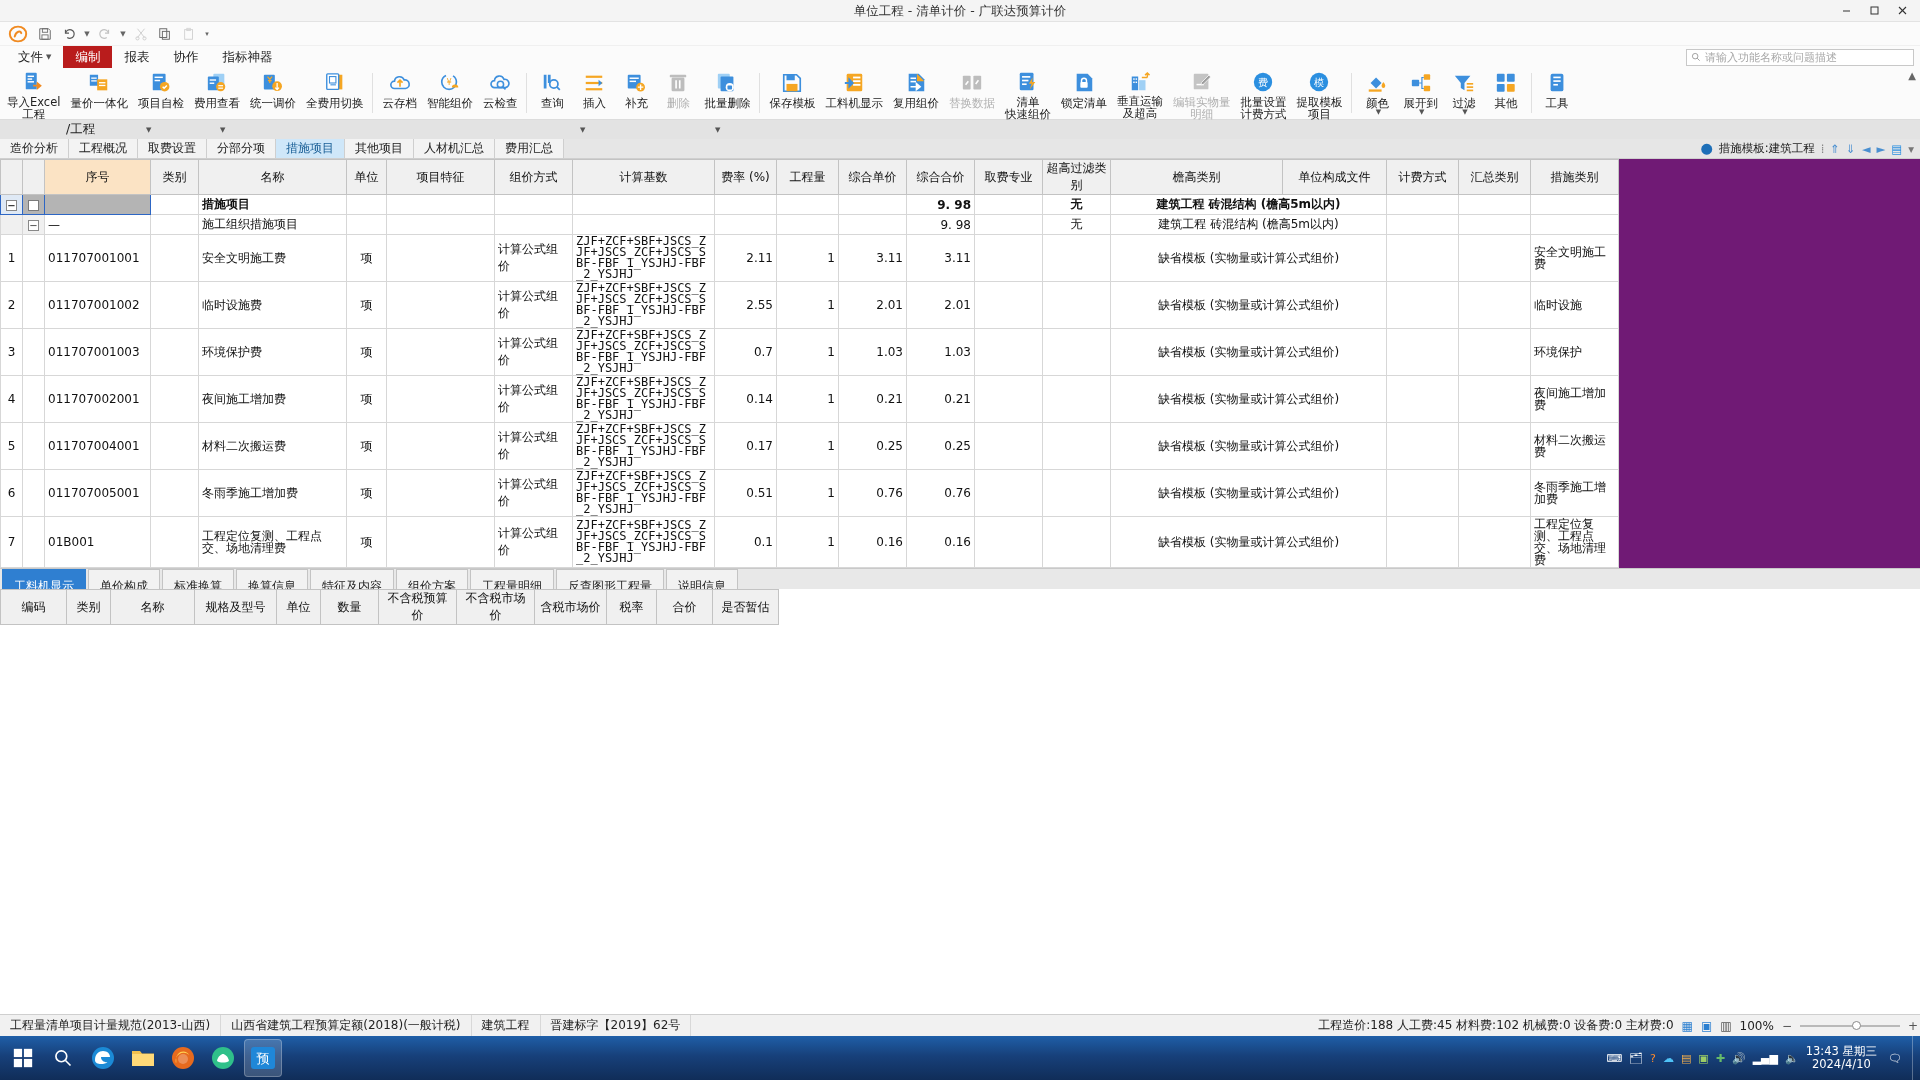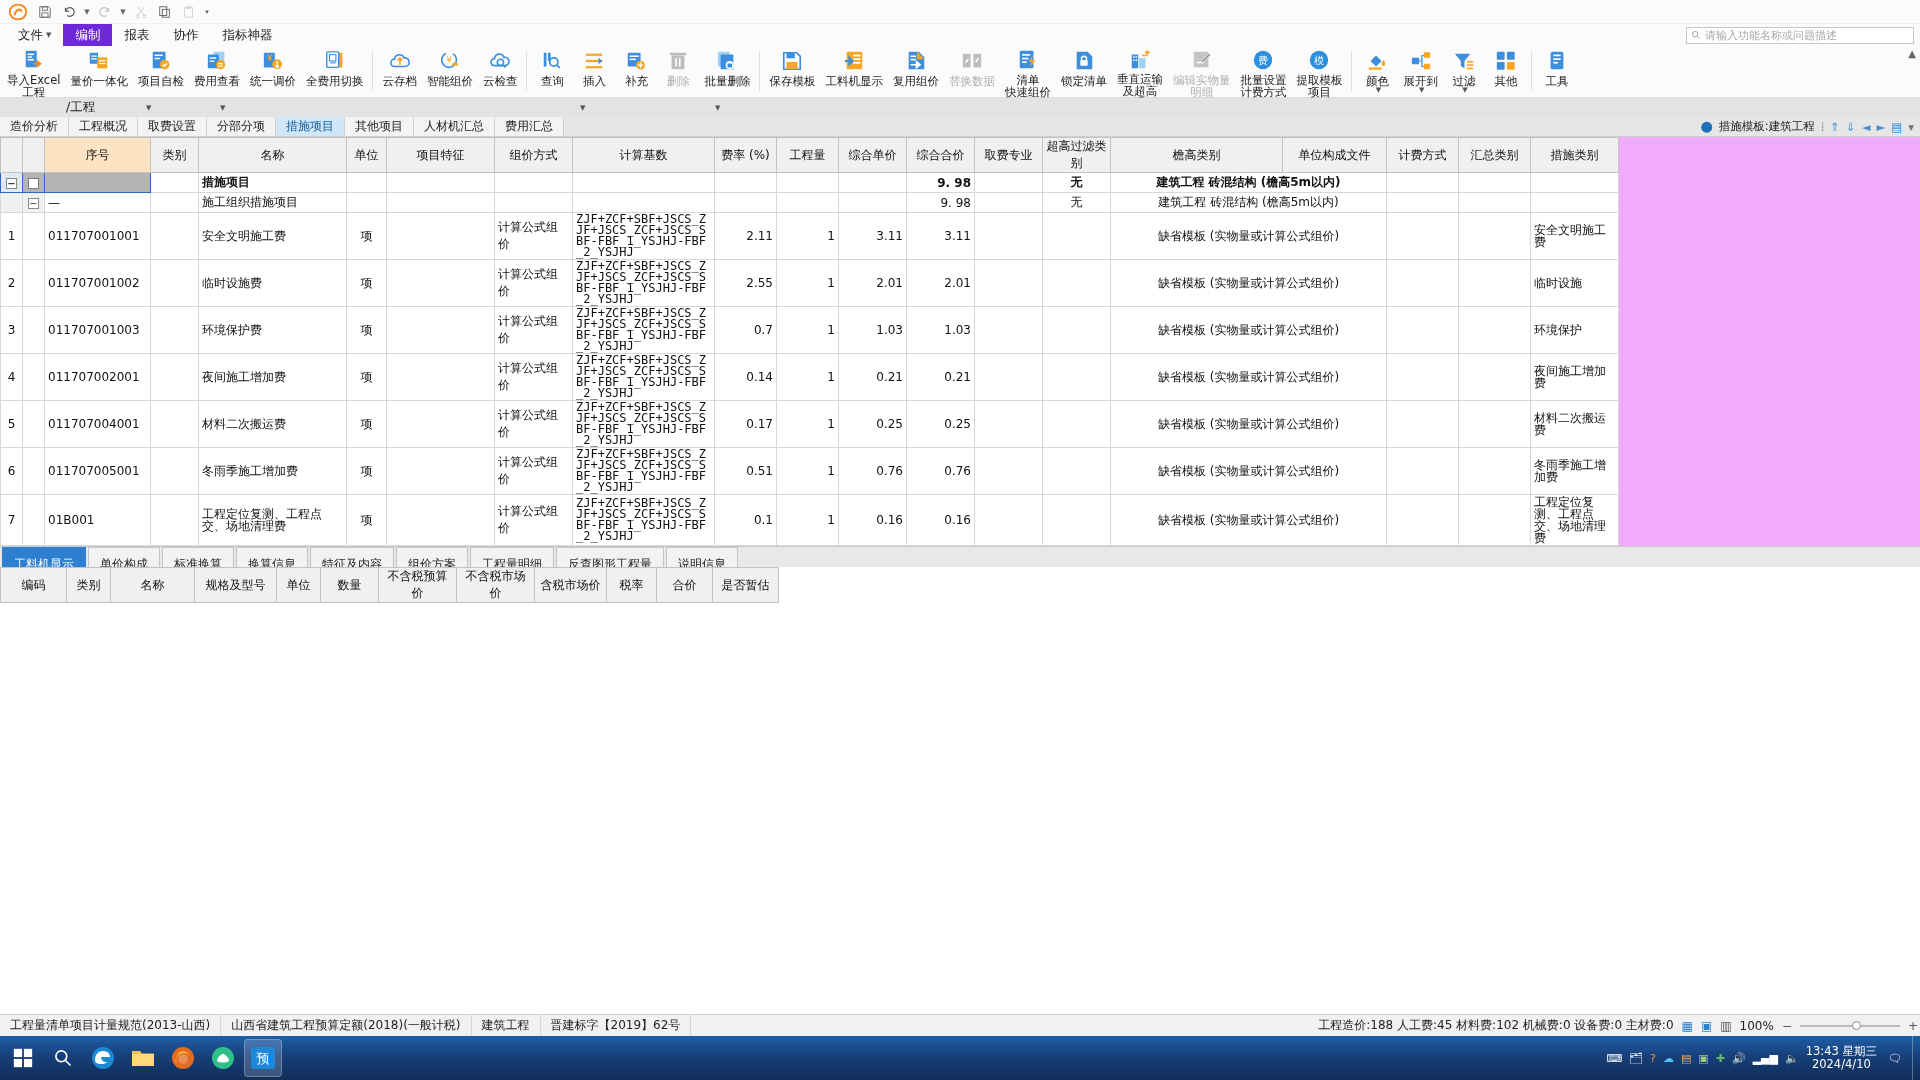--- a/index.html
+++ b/index.html
@@ -37,21 +37,21 @@
   .qat .caret { width: 10px; height: 22px; display:flex;align-items:center;justify-content:center;font-size:7px;color:#666; }
 
   
   .menubar {
     height: 22px; background: #fbfbfb; display:flex; align-items:stretch; flex:none;
     padding-left: 6px; position: relative;
   }
   .menubar .mi {
     padding: 0 12px; display:flex; align-items:center; font-size:12.5px; color:#222;
   }
-  .menubar .mi.active { background: #6d28d9; color:#fff; }
+  .menubar .mi.active { background: #b91c1c; color:#fff; }
   .menubar .mi .mcaret { font-size:7px; margin-left:3px; color:#555; }
   .menu-right { margin-left:auto; display:flex; align-items:center; padding-right:6px; gap:4px; }
   .searchbox {
     width: 228px; height: 17px; border:1px solid #c8c8c8; background:#fff;
     display:flex; align-items:center; padding: 0 4px; gap:4px; font-size:11px; color:#a8a8a8;
   }
 
   
   .ribbon {
     height: 52px; background:#fbfbfb; border-bottom:1px solid #dcdcdc;
@@ -80,21 +80,21 @@
   }
   .subtabs .st.active { background:#cfe7f9; color:#1a5f96; }
   .subtabs .st-right { margin-left:auto; display:flex; align-items:center; gap:6px; padding-right:6px; font-size:11.5px; color:#222; }
   .pill-blue { color:#1d6fb8; }
 
   
   .pathrow { height:19px; background:#e3e3e3; display:flex; align-items:center; font-size:12px; color:#222; flex:none; position:relative;}
   .pathrow .pcaret{ position:absolute; font-size:7px; color:#555; }
 
   
-  .tablewrap { flex: none; height: 410px; overflow: hidden; position: relative; background:#f0abfc; border-bottom:1px solid #c9c9c9;}
+  .tablewrap { flex: none; height: 410px; overflow: hidden; position: relative; background:#701a75; border-bottom:1px solid #c9c9c9;}
   table.grid { border-collapse: collapse; table-layout: fixed; width: 1568px; }
   table.grid th {
     background: #f0f0f0; border: 1px solid #c3c3c3; font-weight: normal;
     font-size: 12px; color:#111; height: 19px; padding: 0 2px; text-align:center;
   }
   table.grid th.hl { background:#fbe3c4; }
   table.grid td {
     border: 1px solid #d7d7d7; font-size: 12px; color:#111;
     padding: 1px 3px; vertical-align: middle; height: 38px; background:#fff;
   }
@@ -153,20 +153,41 @@
   .clock { color:#fff; font-size:11.5px; line-height:13px; text-align:center; padding-right:4px;}
   .showdesk { width:8px; height:44px; border-left:1px solid rgba(255,255,255,.3); }
 
   svg { display:block; }
 </style>
 </head>
 <body>
 
 <div class="app">
 
+  <div class="titlebar">
+    <div class="title">单位工程 - 清单计价 - 广联达预算计价</div>
+    <div class="win-btns">
+      <div class="win-btn">
+        <svg width="11" height="11" viewBox="0 0 11 11">
+            <line x1="2" y1="6" x2="9" y2="6" stroke="#333" stroke-width="1"></line>
+          </svg>
+      </div>
+      <div class="win-btn">
+        <svg width="11" height="11" viewBox="0 0 11 11">
+            <rect x="2" y="2" width="7" height="7" fill="none" stroke="#333" stroke-width="1"></rect>
+          </svg>
+      </div>
+      <div class="win-btn close">
+        <svg width="11" height="11" viewBox="0 0 11 11">
+            <line x1="2" y1="2" x2="9" y2="9" stroke="#333" stroke-width="1.1"></line>
+            <line x1="9" y1="2" x2="2" y2="9" stroke="#333" stroke-width="1.1"></line>
+          </svg>
+      </div>
+    </div>
+  </div>
 
   <div class="qat">
     <div class="logo">
       <svg width="20" height="18" viewBox="0 0 24 22">
         <path d="M12 2 C6 2 2 6 2 11 C2 16 6 20 12 20 C18 20 22 16 22 11 C22 6 18 2 12 2 Z" fill="none" stroke="#f08a21" stroke-width="2.4"></path>
         <path d="M8 14 C10 7 15 7 16 10" fill="none" stroke="#f08a21" stroke-width="2.4" stroke-linecap="round"></path>
       </svg>
     </div>
     <div class="qbtn">
       <svg width="14" height="14" viewBox="0 0 16 16">

